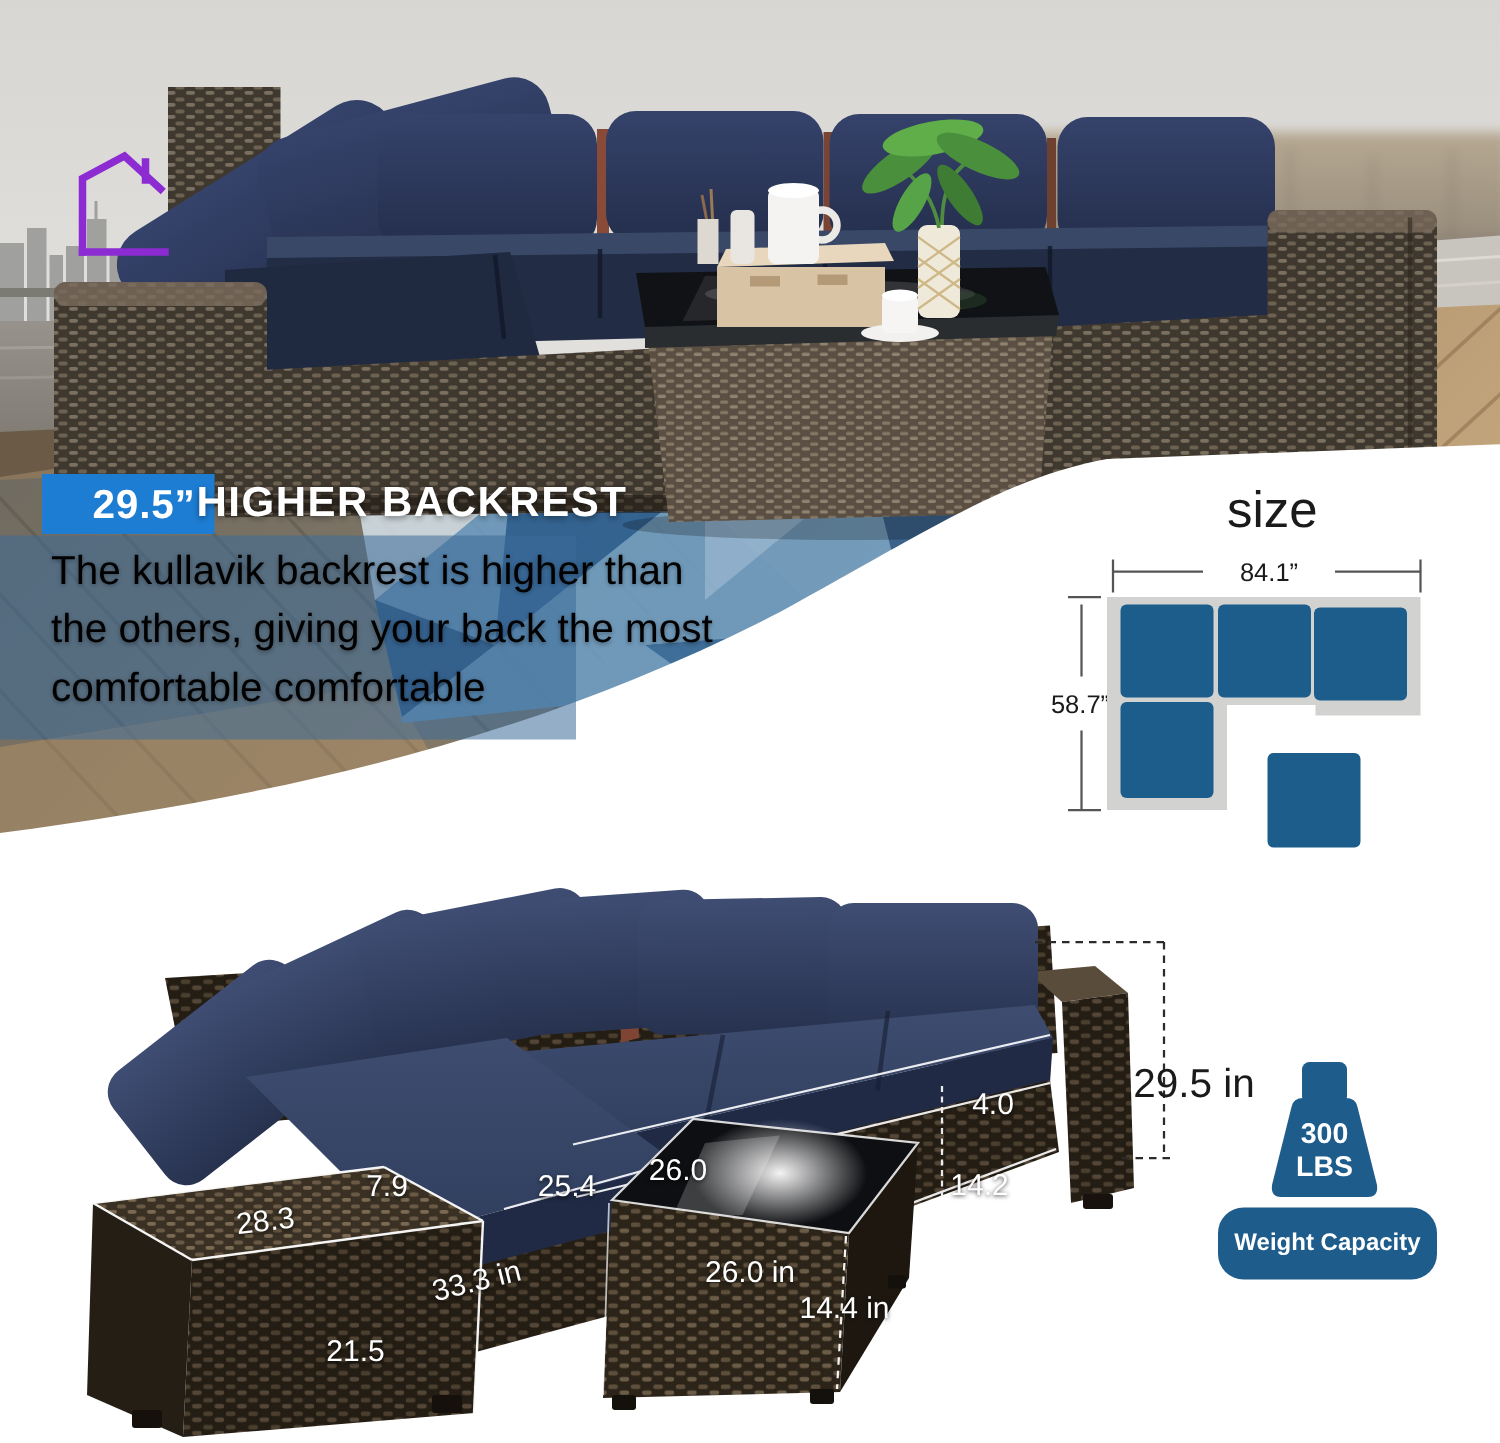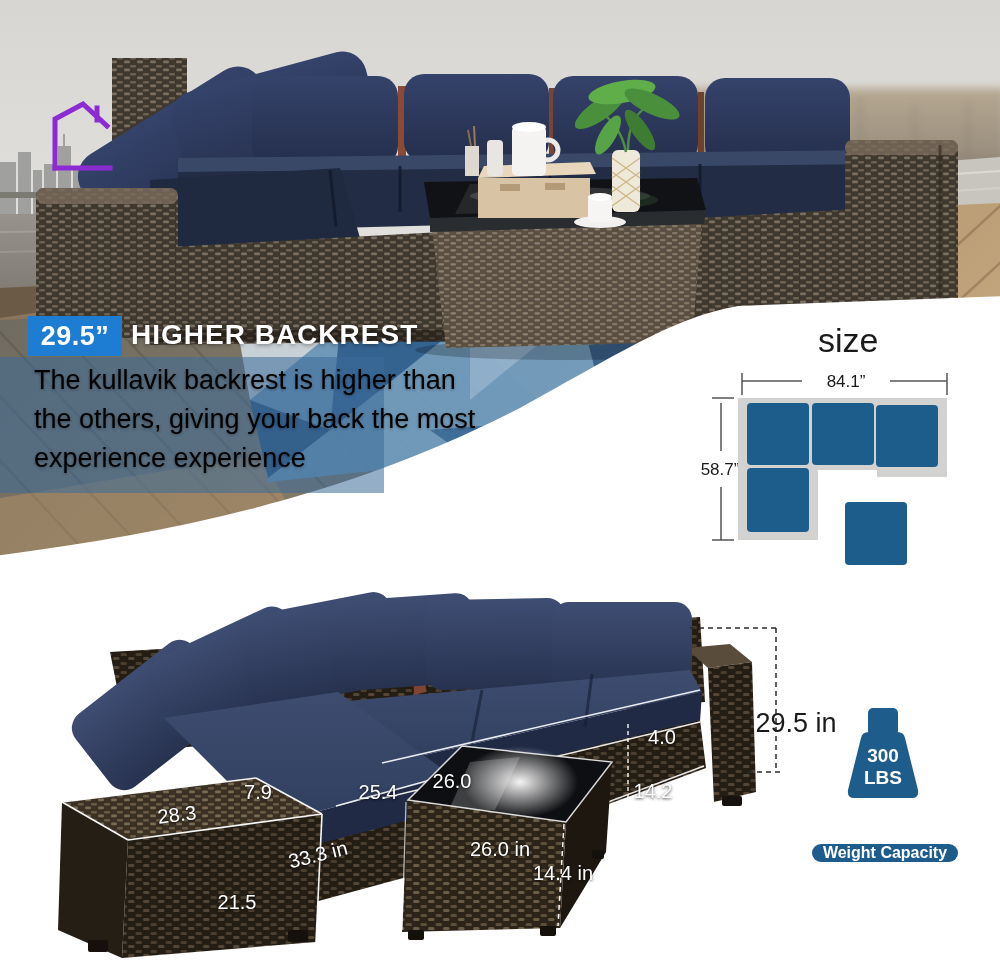--- a/index.html
+++ b/index.html
@@ -1,41 +1,41 @@
 <!DOCTYPE html>
 <html><head>
 <meta charset="utf-8">
 <style>
   html,body{margin:0;padding:0;background:#fff;}
   .canvas{position:relative;width:1000px;height:962px;background:#fff;overflow:hidden;
           font-family:"Liberation Sans",sans-serif;}
   .abs{position:absolute;}
   
   .b-box{position:absolute;left:28px;top:316px;width:94px;height:40px;display:flex;
-         align-items:center;justify-content:center;}
+         align-items:center;justify-content:center;padding-left:21px;}
   .b-box span{color:#fff;font-size:27px;font-weight:800;letter-spacing:.5px;}
   .b-title{position:absolute;left:131px;top:319px;color:#fff;font-size:28px;font-weight:800;
            letter-spacing:1px;text-shadow:0 1px 4px rgba(0,0,0,.45);white-space:nowrap;}
   .b-band{position:absolute;left:0;top:357px;width:384px;height:136px;}
   .b-para{position:absolute;left:34px;top:361px;color:#000000;font-size:27px;line-height:39px;
           text-shadow:0 1px 3px rgba(0,0,0,.35);white-space:nowrap;}
   
   .logo-text{position:absolute;left:86px;top:131px;font-size:25px;font-weight:700;
              letter-spacing:1px;color:#9128d9;text-shadow:0 0 7px rgba(150,40,220,.65);white-space:nowrap;}
   
   .size-title{position:absolute;left:818px;top:321px;font-size:34px;color:#1a1a1a;}
   
   .dim{position:absolute;transform:translate(-50%,-50%);color:#fff;font-size:20px;
        text-shadow:0 1px 3px rgba(0,0,0,.75);white-space:nowrap;}
   .dim.dark{color:#1a1a1a;text-shadow:none;font-size:27px;}
   .rot-m7{transform:translate(-50%,-50%) rotate(-7deg);}
   .rot-m14{transform:translate(-50%,-50%) rotate(-14deg);}
   
-  .w-pill{position:absolute;left:812px;top:805px;width:146px;height:18px;border-radius:17px;
-          display:flex;align-items:center;justify-content:center;margin-top:39px;}
+  .w-pill{position:absolute;left:812px;top:805px;width:146px;height:48px;border-radius:17px;
+          display:flex;align-items:center;justify-content:center;}
   .w-pill span{color:#fff;font-size:16px;font-weight:700;}
   .w-num{fill:#fff;font-size:19px;font-weight:700;font-family:"Liberation Sans",sans-serif;}
 </style>
 </head>
 <body>
 
 <div class="canvas">
 
   <svg class="abs" style="left:0;top:0;" width="1000" height="578" viewBox="0 0 1000 578">
     <defs>
@@ -263,21 +263,21 @@
   </svg>
 
   <div class="b-band" style="background:rgba(60,107,153,.55);"></div>
   <div class="b-box" style="background:#1d7dd3;">
     <span>29.5”</span>
   </div>
   <div class="b-title">HIGHER BACKREST</div>
   <div class="b-para">
     <div>The kullavik backrest is higher than</div>
     <div>the others, giving your back the most</div>
-    <div>experience experience</div>
+    <div>comfortable comfortable</div>
   </div>
 
   <div class="size-title">size</div>
   <svg class="abs" style="left:690px;top:325px;" width="290" height="250" viewBox="0 0 290 250">
     <g stroke="#555" stroke-width="1.5">
       <line x1="52" y1="56" x2="112" y2="56"></line>
         <line x1="200" y1="56" x2="257" y2="56"></line>
       <line x1="52" y1="48" x2="52" y2="70"></line>
         <line x1="257" y1="48" x2="257" y2="70"></line>
       <line x1="31" y1="78" x2="31" y2="126"></line>

